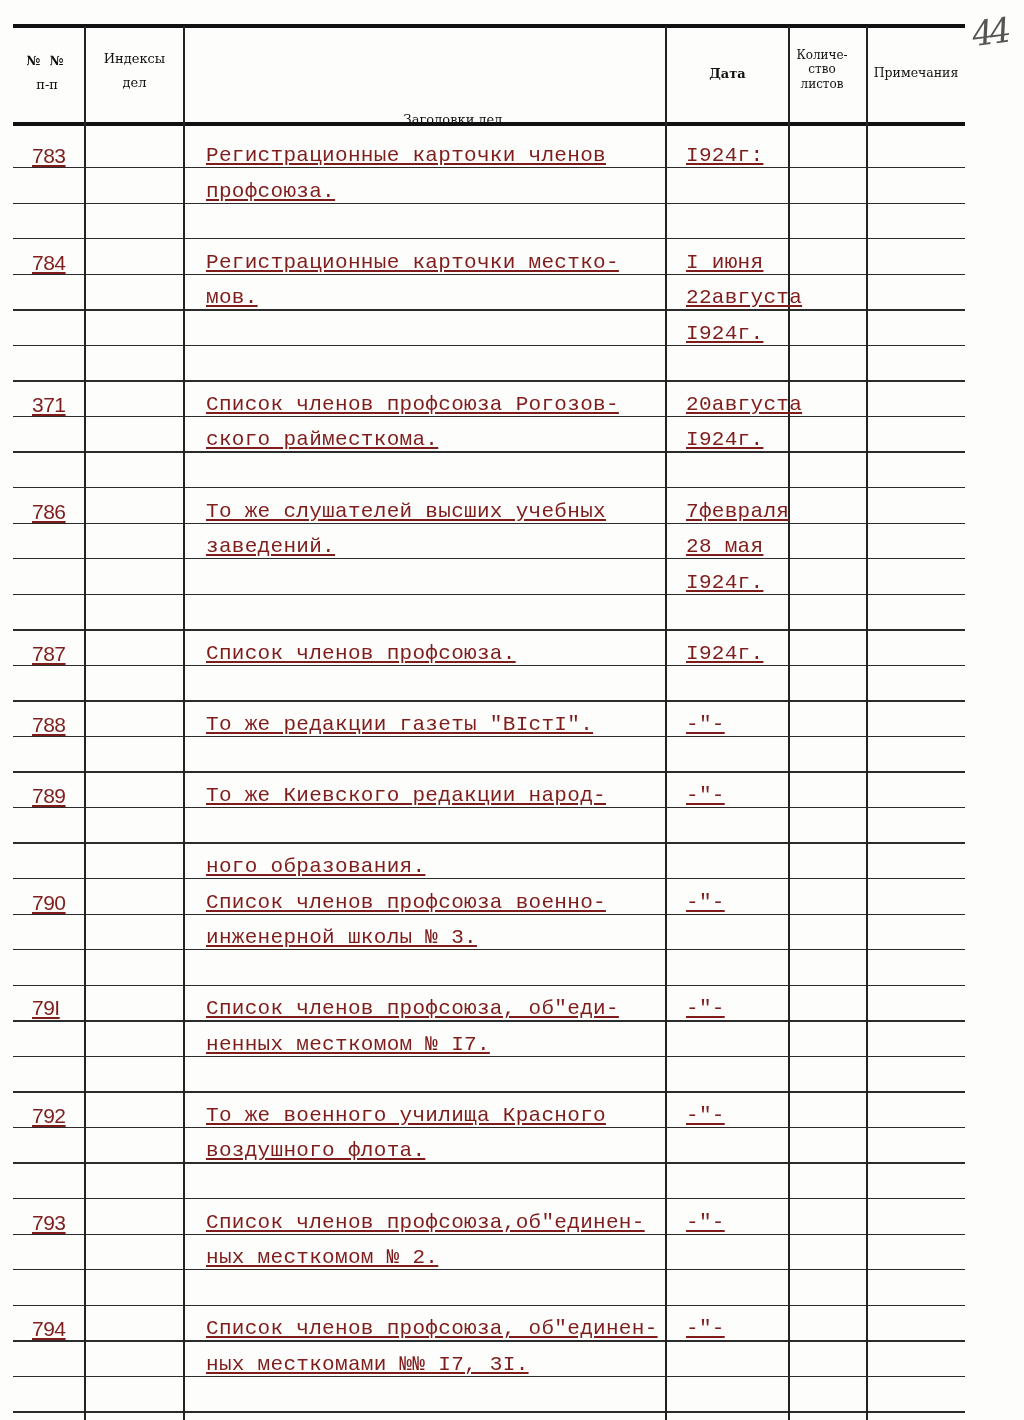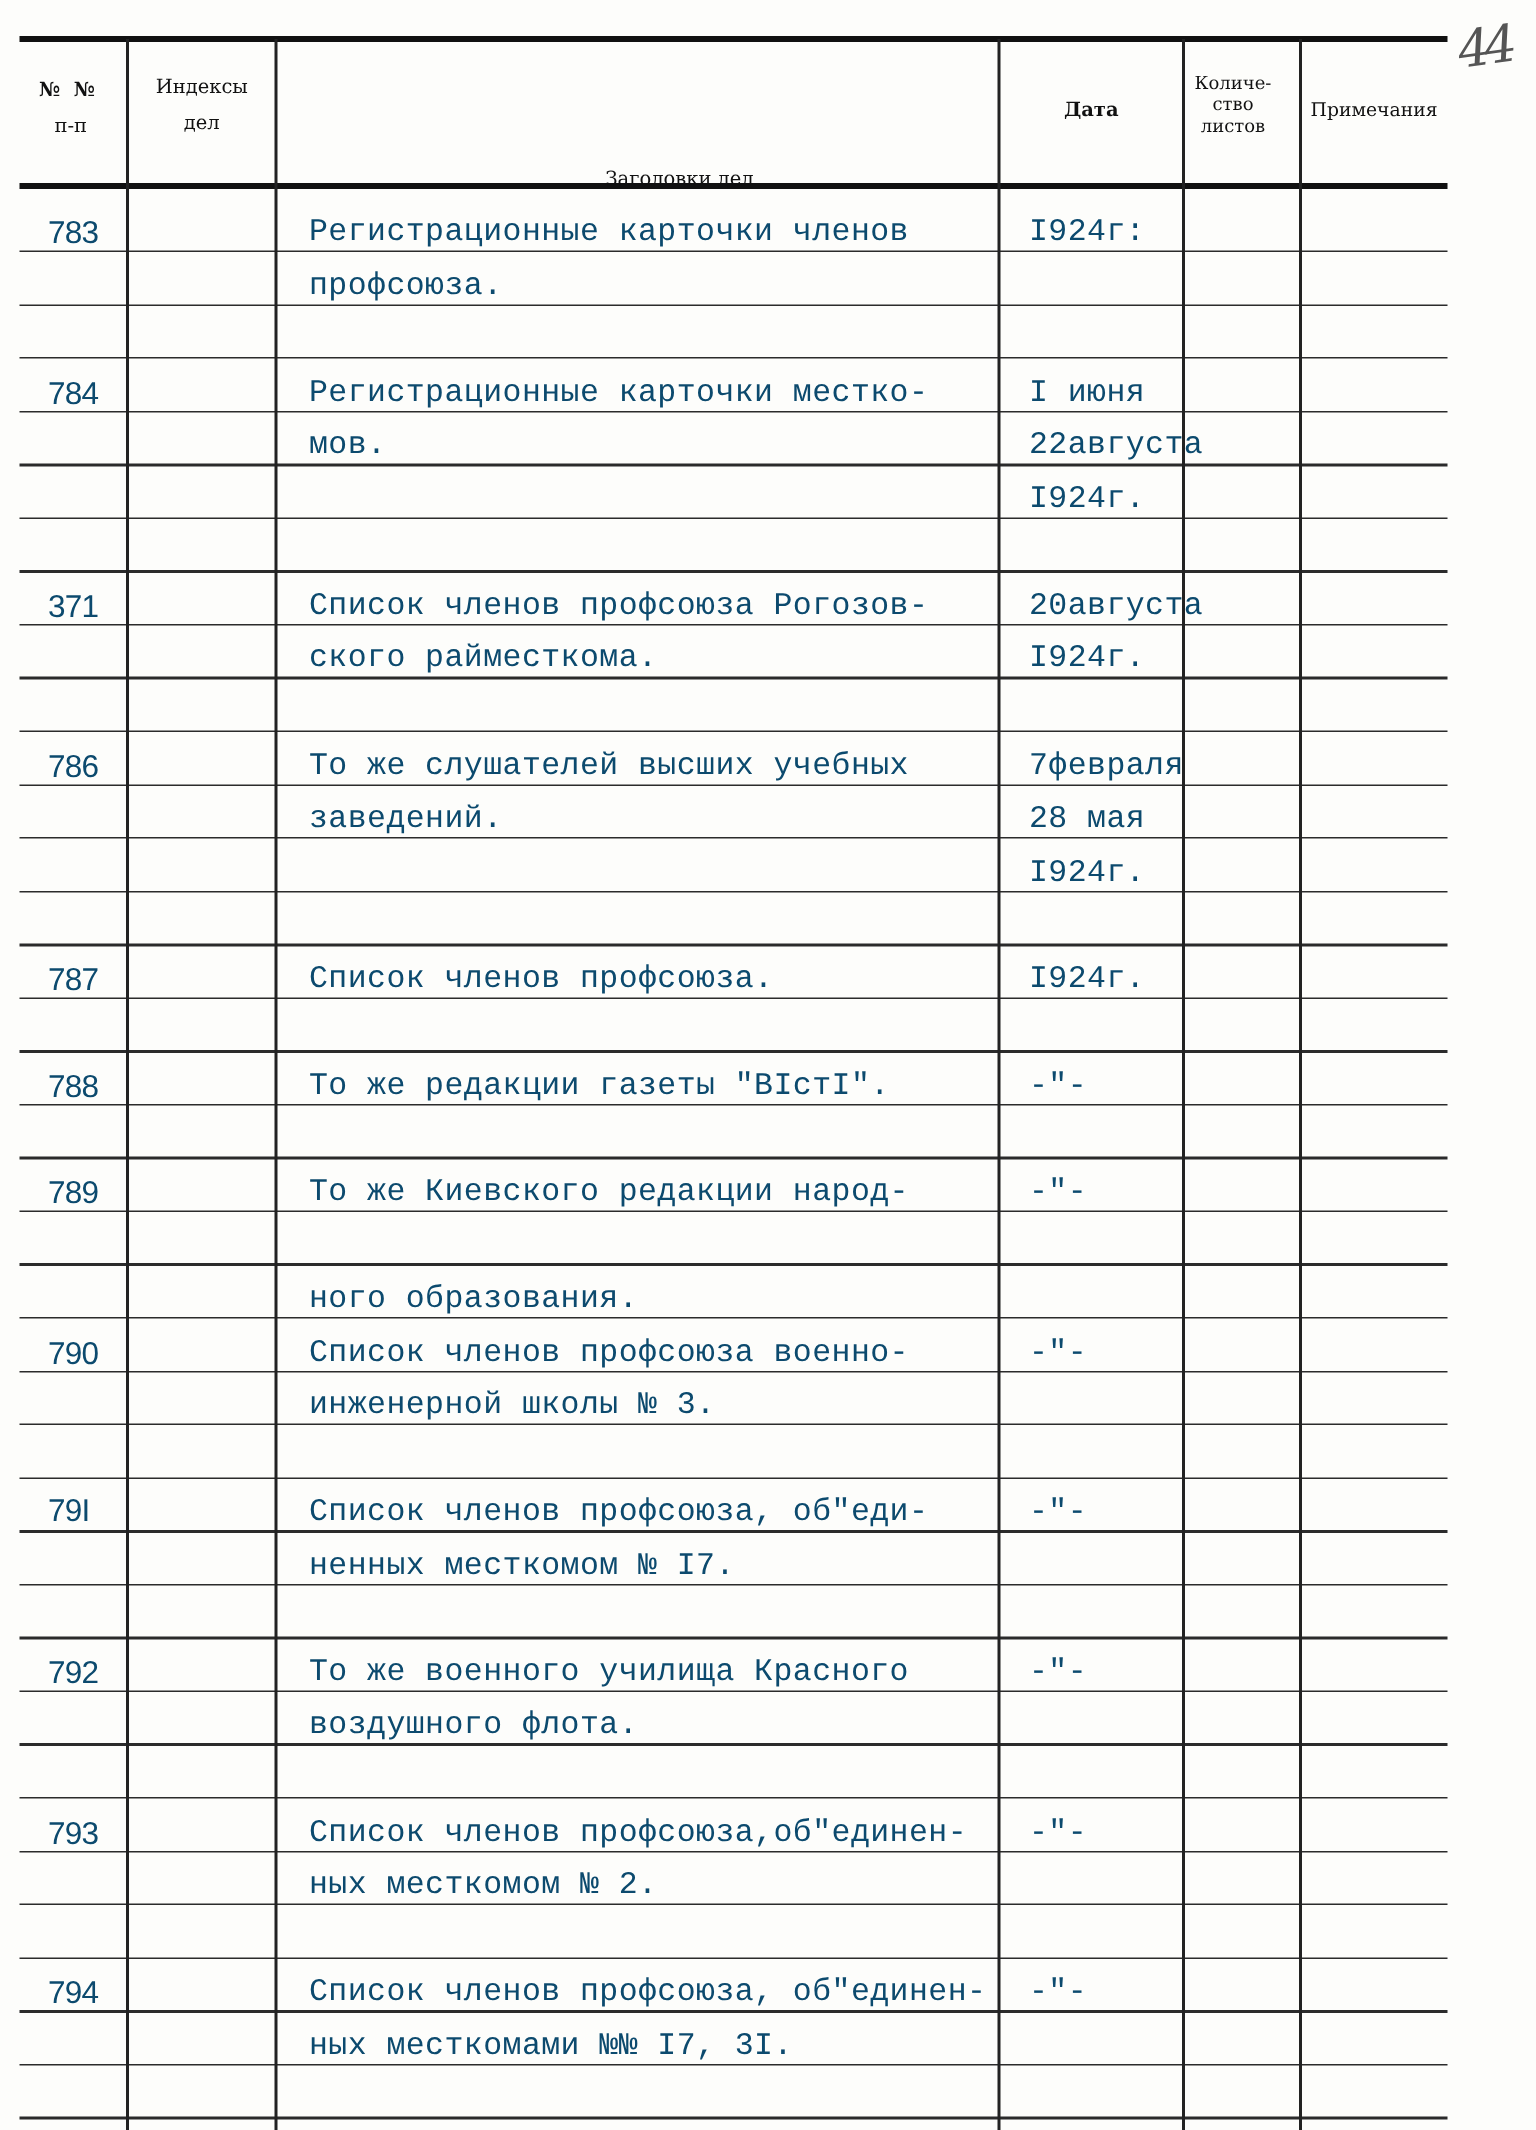--- a/index.html
+++ b/index.html
@@ -26,21 +26,21 @@
   .h-num { left: 14px; width: 70px; top: 52px; font-weight: bold; }
   .h-idx { left: 86px; width: 97px; top: 50px; }
   .h-title { left: 185px; width: 536px; top: 65px; font-weight: normal; margin-top: 46px; }
   .h-date { left: 667px; width: 121px; top: 65px; font-weight: bold; }
   .h-count { left: 790px; width: 64px; top: 48px; font-size: 12px; line-height: 1.2; }
   .h-notes { left: 866px; width: 100px; top: 65px; font-size: 12.5px; }
 
   .handwritten { position: absolute; left: 972px; top: 12px; font-family: "DejaVu Serif", serif; font-style: italic; font-size: 34px; color: #555; letter-spacing: -4px; transform: rotate(-8deg); }
 
   
-  .t { position: absolute; font-size: 21px; line-height: 24px; white-space: nowrap; color: #0c4a6e; letter-spacing: 0.3px; }
+  .t { position: absolute; font-size: 21px; line-height: 24px; white-space: nowrap; color: #7f1d1d; letter-spacing: 0.3px; text-decoration: underline; }
   .num { left: 32px; font-family: "Liberation Sans", "DejaVu Sans", sans-serif; font-size: 21px; letter-spacing: -0.5px; }
   .title { left: 206px; }
   .date { left: 686px; }
 </style>
 </head>
 <body>
 
 <div class="page">
 
   <div class="rule-thick rule-top"></div>

